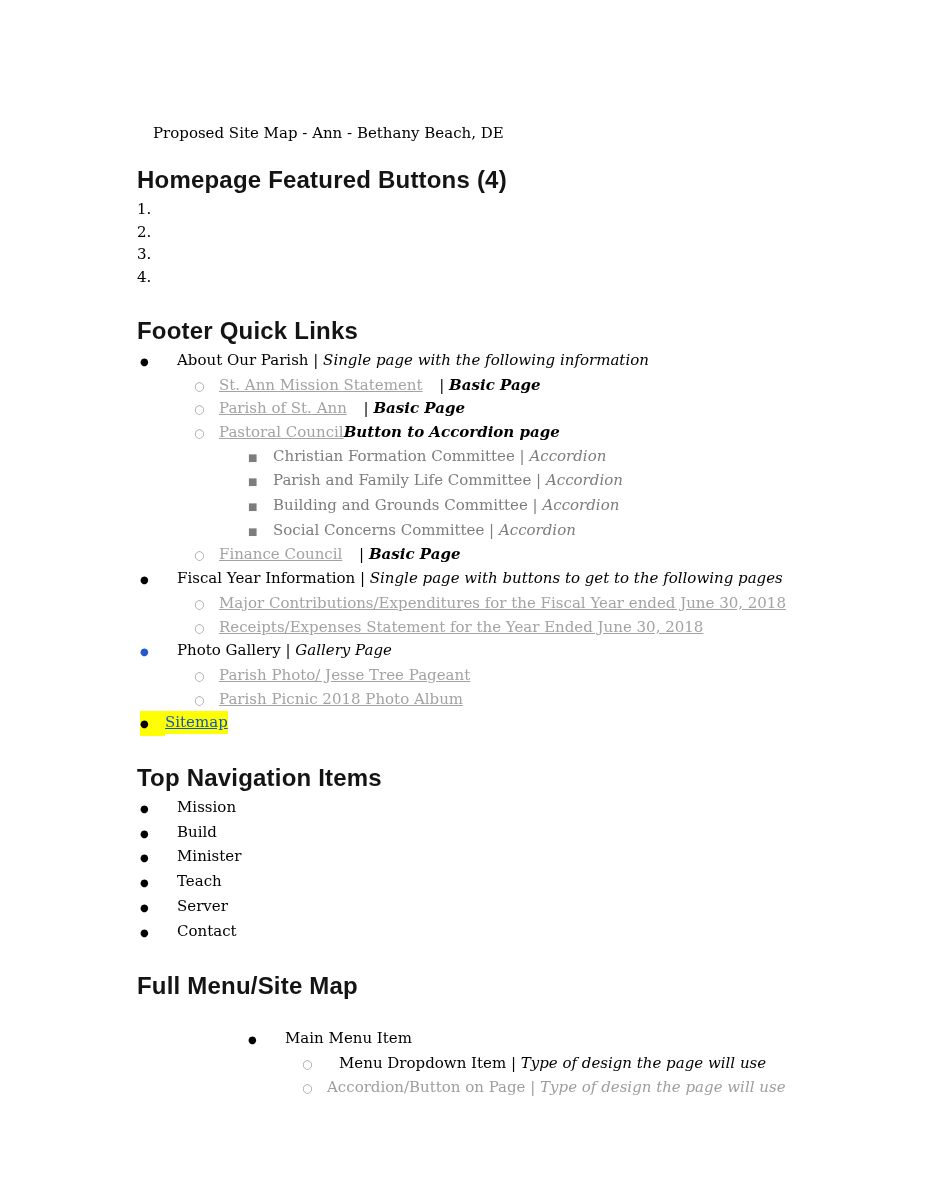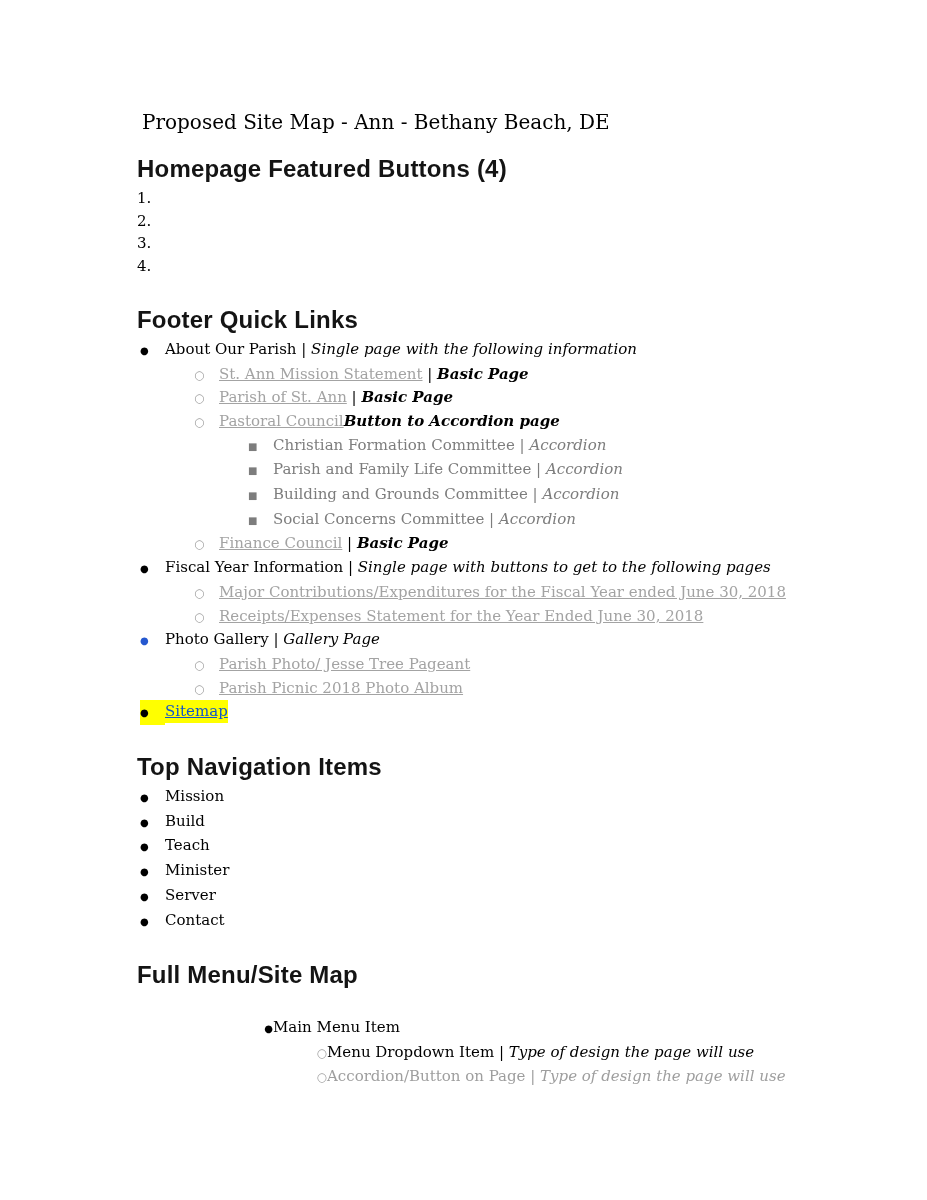--- a/index.html
+++ b/index.html
@@ -19,36 +19,36 @@
     background: #ffffff;
     font-family: "DejaVu Serif", serif;
     font-size: 15px;
     color: var(--text);
     overflow: hidden;
   }
   .page {
     padding: 106px 40px 0 137px;
   }
   .doc-title {
-    font-size: 20px;
+    font-size: 15px;
     line-height: 23px;
-    margin: 5px;
+    margin: 16px;
   }
   .blocks .heading {
     font-family: "Liberation Sans", sans-serif;
     font-weight: 800;
     font-size: 24px;
     line-height: 30px;
     letter-spacing: 0.2px;
     color: #141414;
     margin: 27px 0 3px 0;
   }
   .blocks .heading:first-child { margin-top: 20px; }
   .list { margin: 1px 0 0 0; }
-  .list.extra-gap { margin-top: 26px; text-align: right; }
+  .list.extra-gap { margin-top: 26px; }
   .li {
     display: flex;
     line-height: 22.7px;
     align-items: baseline;
   }
   .li .bullet {
     flex: 0 0 25px;
     min-width: 25px;
   }
   .bullet.disc::before   { content: "●"; font-size: 10px; }
@@ -57,21 +57,21 @@
   .bullet.b-blue::before { color: var(--bullet-blue); }
   .bullet.b-soft::before { color: var(--soft-gray); }
   .bullet.b-black::before { color: var(--text); }
   .indent-1 { margin-left: 3px; }
   .indent-2 { margin-left: 57px; }
   .indent-3 { margin-left: 111px; }
   .indent-4 { margin-left: 165px; }
   .num {
     flex: 0 0 28px;
   }
-  .seg-plain { color: var(--text); }
+  .seg-plain { color: var(--text); margin-left: 12px; }
   .seg-italic { color: var(--text); font-style: italic; }
   .seg-bold-italic { color: var(--text); font-style: italic; font-weight: bold; }
   .seg-gray { color: var(--gray); }
   .seg-gray-italic { color: var(--gray); font-style: italic; }
   .seg-soft { color: var(--soft-gray); }
   .seg-soft-italic { color: var(--soft-gray); font-style: italic; }
   .seg-gray-link { color: var(--link-gray); text-decoration: underline; cursor: pointer; }
   .seg-blue-link { color: var(--link-blue); text-decoration: underline; cursor: pointer; }
   .hl { background: var(--highlight); }
 </style>
@@ -168,25 +168,25 @@
         <div class="li indent-1">
           <span class="bullet disc"></span>
           <span class="content"><span class="seg-plain">Mission</span></span>
         </div>
         <div class="li indent-1">
           <span class="bullet disc"></span>
           <span class="content"><span class="seg-plain">Build</span></span>
         </div>
         <div class="li indent-1">
           <span class="bullet disc"></span>
+          <span class="content"><span class="seg-plain">Minister</span></span>
+        </div>
+        <div class="li indent-1">
+          <span class="bullet disc"></span>
           <span class="content"><span class="seg-plain">Teach</span></span>
-        </div>
-        <div class="li indent-1">
-          <span class="bullet disc"></span>
-          <span class="content"><span class="seg-plain">Minister</span></span>
         </div>
         <div class="li indent-1">
           <span class="bullet disc"></span>
           <span class="content"><span class="seg-plain">Server</span></span>
         </div>
         <div class="li indent-1">
           <span class="bullet disc"></span>
           <span class="content"><span class="seg-plain">Contact</span></span>
         </div>
       </div>

